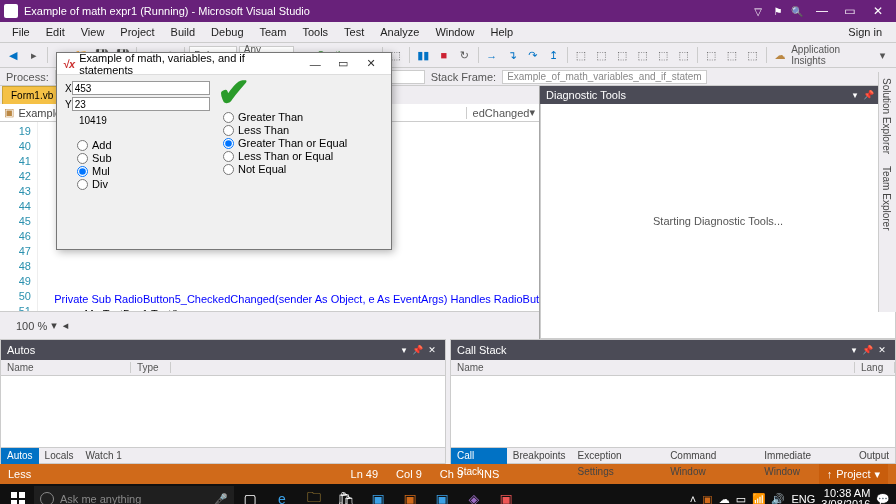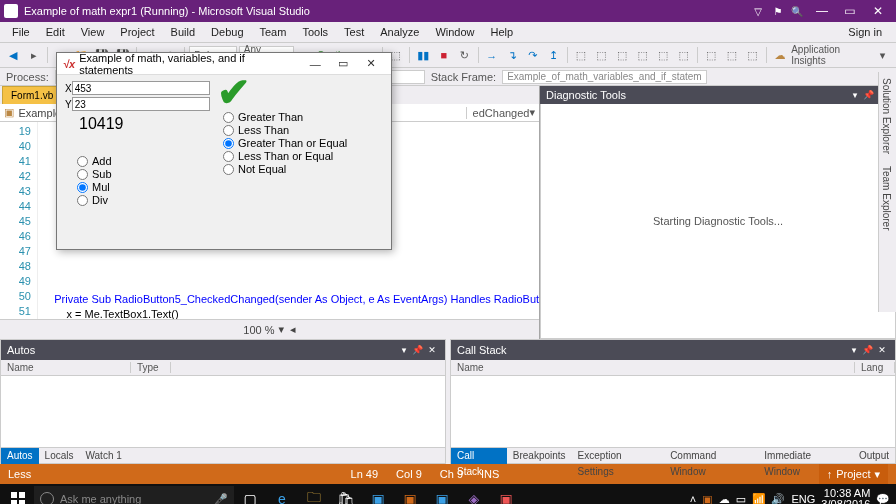--- a/index.html
+++ b/index.html
@@ -26,40 +26,40 @@
 .proc-box { height:14px; border:1px solid #ccc; background:#fff; padding:0 4px; font-size:10px; color:#888; display:flex; align-items:center; min-width:180px; }
 .mainrow { display:flex; height:253px; }
 .left-col { width:540px; display:flex; flex-direction:column; border-right:1px solid #a6a6a6; }
 .doc-tabs { height:18px; background:#efedf1; display:flex; align-items:flex-end; padding-left:2px; }
 .doc-tab { height:18px; padding:0 8px; background:#f5c146; color:#000; font-size:10px; line-height:18px; border:1px solid #cba336; border-bottom:none; }
 .doc-sub { height:18px; background:#fff; border-bottom:1px solid #ccc; display:flex; align-items:center; padding:0 4px; font-size:10px; color:#444; }
 .editor { flex:1; display:flex; background:#fff; overflow:hidden; position:relative; }
 .gutter { width:38px; background:#fff; color:#2b91af; text-align:right; padding-right:6px; font-family:Consolas,monospace; font-size:11px; line-height:14px; padding-top:2px; border-right:1px solid #eee; }
 .code { flex:1; font-family:Consolas,monospace; font-size:11px; line-height:14px; padding:2px 4px; white-space:pre; color:#000; overflow:hidden; }
 .kw { color:#0000ff; }
-.ed-zoom { height:20px; background:#efedf1; border-top:1px solid #ccc; font-size:10px; color:#444; padding:0 8px; display:flex; align-items:center;justify-content:center; }
+.ed-zoom { height:28px; background:#efedf1; border-top:1px solid #ccc; font-size:10px; color:#444; padding:0 16px; display:flex; align-items:center; }
 .right-col { flex:1; display:flex; flex-direction:column; }
 .diag-hdr { height:18px; background:#4b4b56; color:#fff; display:flex; align-items:center; padding:0 6px; font-size:11px; }
 .diag-hdr .spacer { flex:1; }
 .diag-hdr .pic { width:14px; text-align:center; font-size:9px; }
 .diag-body { flex:1; background:#fff; display:flex; align-items:center; justify-content:center; color:#555; font-size:11px; border:1px solid #ccc; border-top:none; }
 .side-strip { position:absolute; right:0; top:72px; width:18px; height:240px; background:#efedf1; border-left:1px solid #ccc; }
 .side-strip .vt { writing-mode:vertical-rl; font-size:10px; color:#444; padding:6px 2px; }
 
 .runform { position:absolute; left:56px; top:52px; width:336px; height:198px; background:#f0f0f0; border:1px solid #777; box-shadow:2px 2px 8px rgba(0,0,0,.3); z-index:50; }
 .rf-title { height:22px; background:#fff; display:flex; align-items:center; padding:0 6px; border-bottom:1px solid #ddd; }
 .rf-title .ico { color:#c33; font-style:italic; font-weight:bold; margin-right:4px; }
 .rf-title .spacer { flex:1; }
 .rf-title .wc { width:28px; text-align:center; color:#333; font-size:11px; }
 .rf-body { padding:6px 8px; display:flex; gap:16px; }
 .rf-col1 { width:130px; }
 .rf-row { display:flex; align-items:center; margin-bottom:2px; }
 .rf-row label { width:12px; font-size:10px; }
 .rf-row input.tx { flex:1; height:14px; border:1px solid #999; background:#fff; font-size:10px; padding:0 2px; }
-.rf-result { margin:4px 0 22px 14px; font-size:16px; }
+.rf-result { margin:4px 0 13px 14px; font-size:10px; }
 .rf-radio { display:flex; align-items:center; margin:1px 0 1px 12px; font-size:10px; gap:4px; }
 .rf-radio input { width:11px; height:11px; }
 .rf-col2 { flex:1; }
 .check { color:#2a9b2a; font-size:40px; line-height:30px; margin:-4px 0 4px 6px; font-weight:bold; }
 
 .panelrow { height:125px; display:flex; }
 .panel { flex:1; display:flex; flex-direction:column; border:1px solid #ccc; background:#fff; }
 .panel + .panel { margin-left:4px; }
 .p-hdr { height:20px; background:#4b4b56; color:#fff; display:flex; align-items:center; padding:0 6px; font-size:11px; }
 .p-hdr .spacer{flex:1;}

